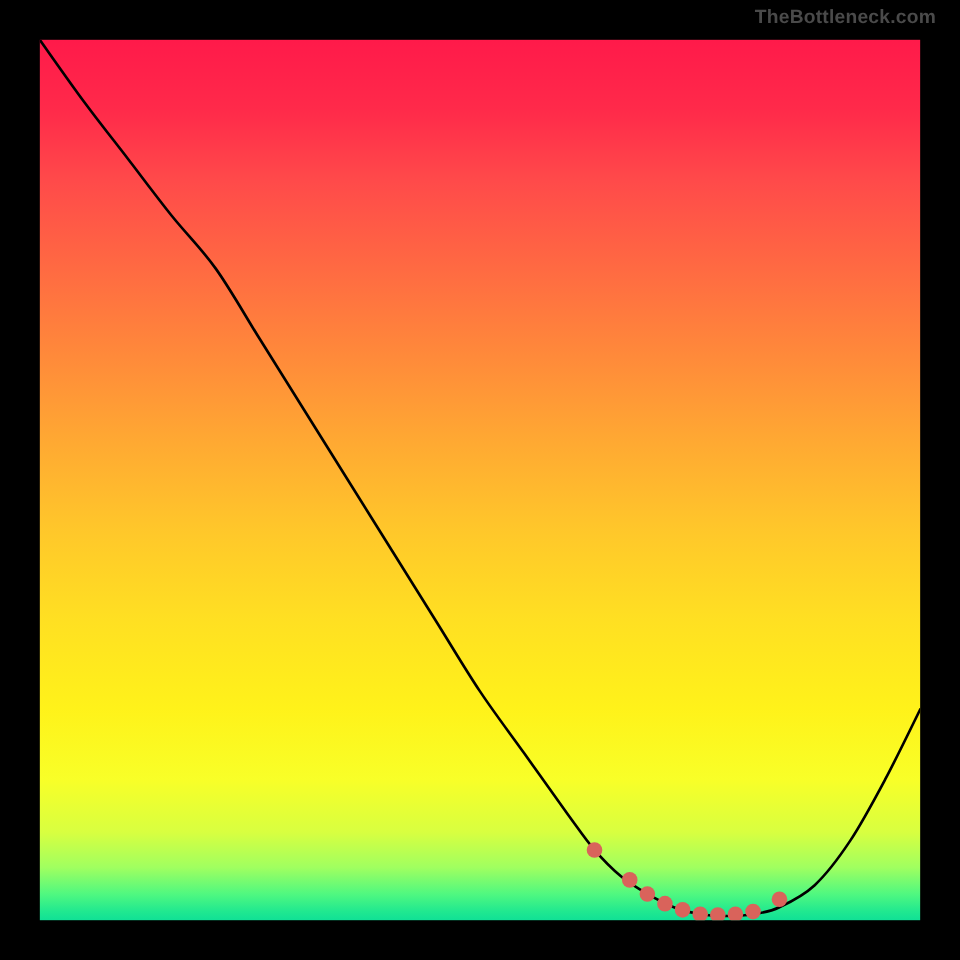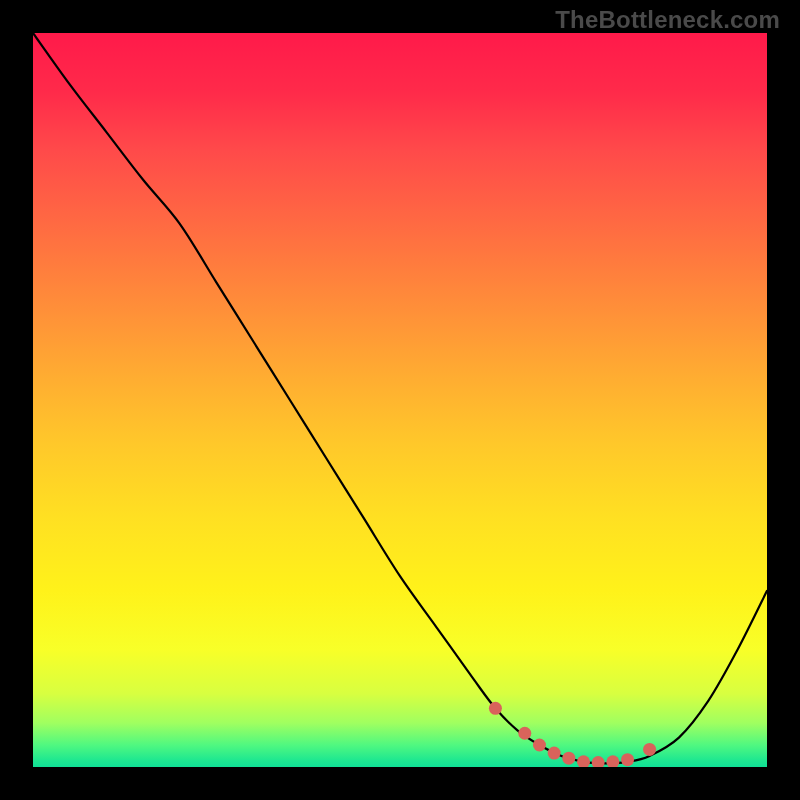--- a/index.html
+++ b/index.html
@@ -4,21 +4,21 @@
 <style>
   * { margin: 0; padding: 0; box-sizing: border-box; }
   html, body { width: 800px; height: 800px; background: #000; overflow: hidden; }
   .wrap { position: relative; width: 800px; height: 800px; }
   .watermark {
     position: absolute;
     top: 6px;
     right: 20px;
     color: #4a4a4a;
     font-family: Arial, sans-serif;
-    font-size: 24px;
+    font-size: 16px;
     font-weight: 600;
     letter-spacing: 0.2px;
     z-index: 5;
   }
   .plot-area {
     position: absolute;
     left: 33px;
     top: 33px;
     width: 734px;
     height: 734px;

